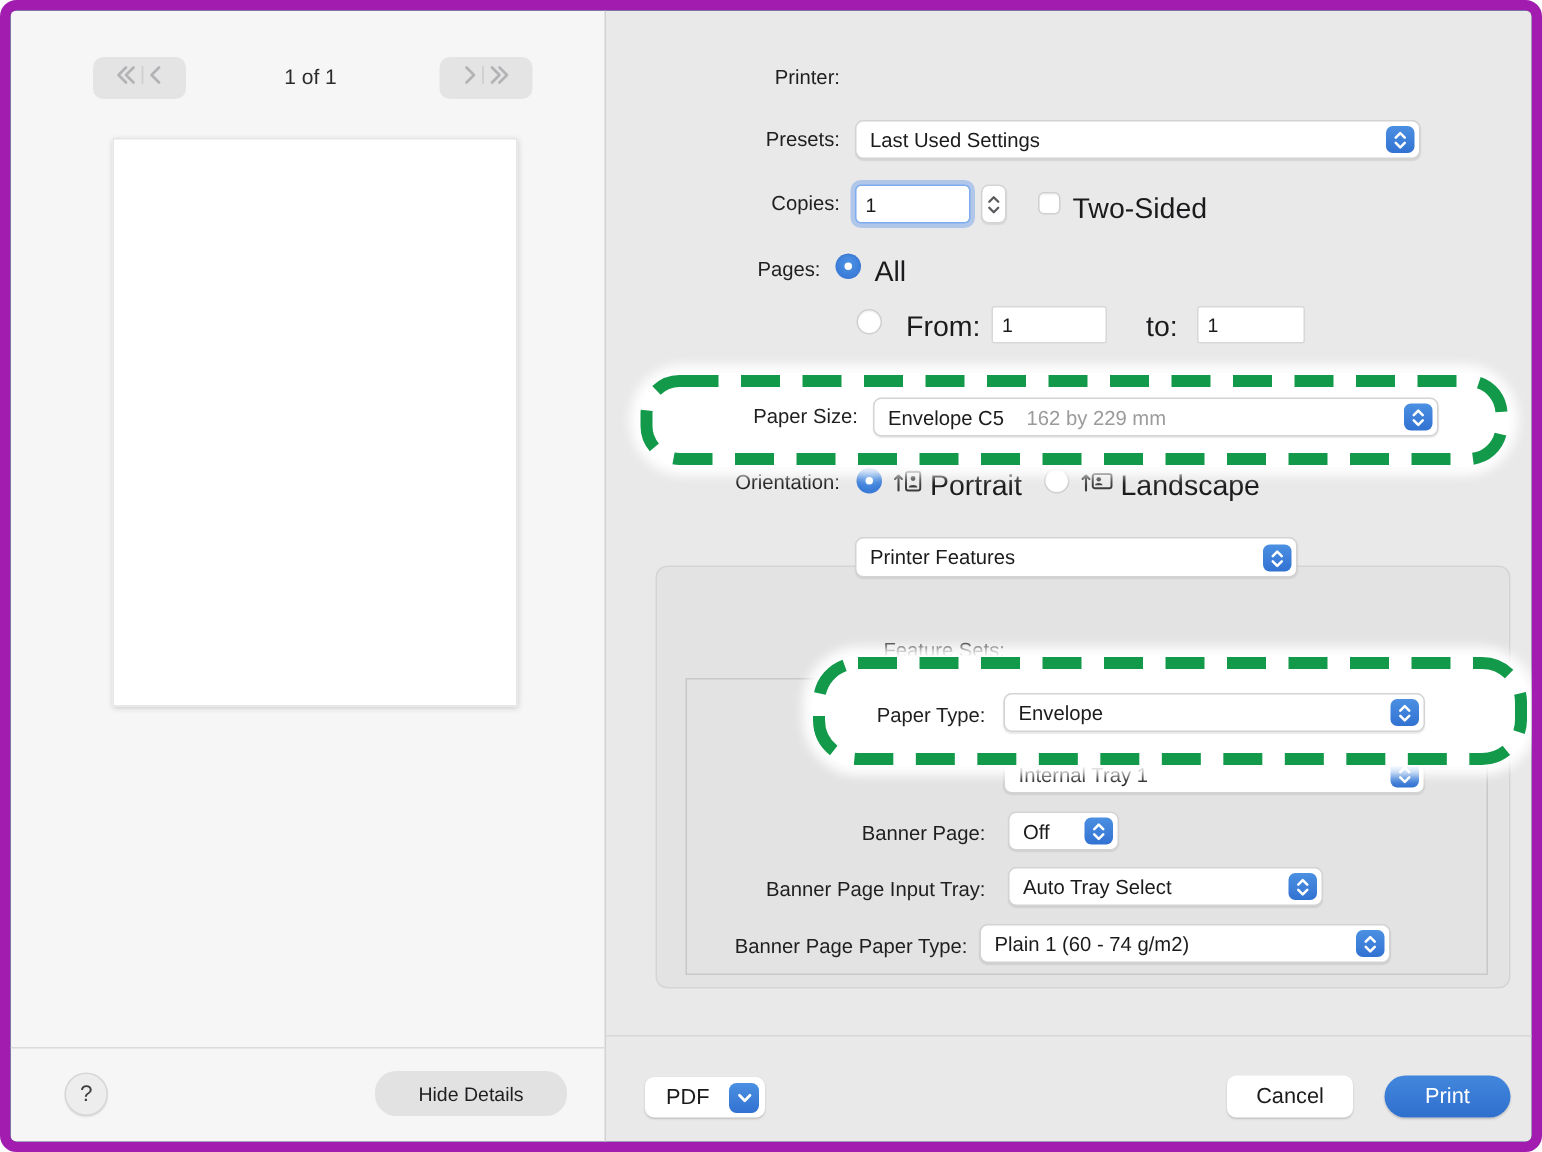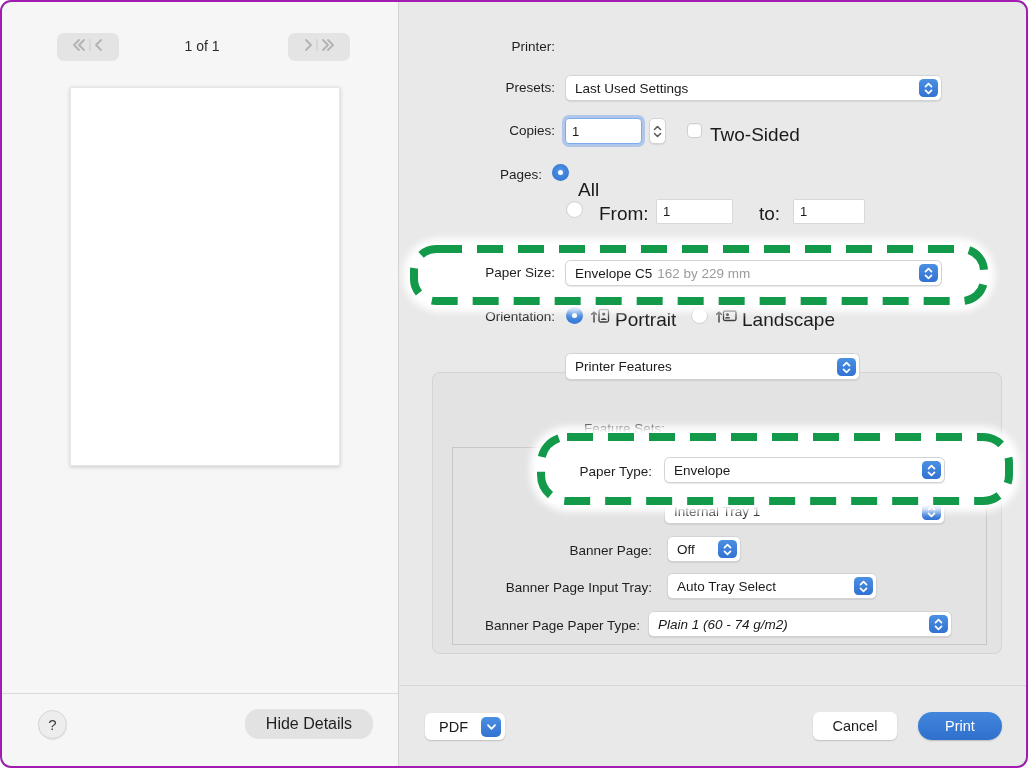--- a/index.html
+++ b/index.html
@@ -1,37 +1,37 @@
 <!DOCTYPE html>
 <html><head>
 <meta charset="utf-8">
 <style>
   * { margin:0; padding:0; box-sizing:border-box; }
   body { background:#ffffff; font-family:"Liberation Sans", sans-serif; color:#1b1b1d;
          -webkit-font-smoothing:antialiased; }
-  .window { position:relative; width:1028px; height:768px; border:2px solid #a21caf;
+  .window { position:relative; width:1028px; height:768px; border:7px solid #a21caf;
             border-radius:11px; overflow:hidden; background:#0f766e; }
 
   
   .left-pane { position:absolute; left:0; top:0; width:397px; height:768px;
                background:#f6f6f6; border-right:1px solid #d2d2d2; }
   .nav-btn { position:absolute; top:31px; width:62px; height:28px; background:#e4e4e5;
              border-radius:7px; display:flex; align-items:center; justify-content:center; }
   .page-indicator { position:absolute; left:120px; top:36px; width:160px; text-align:center;
                     font-size:14px; color:#2b2b2d; }
   .preview-page { position:absolute; left:68px; top:85px; width:270px; height:379px;
                   background:#ffffff; border:1px solid #e6e6e6;
                   box-shadow:0 1px 4px rgba(0,0,0,0.18); }
   .left-divider { position:absolute; left:0; top:691px; width:396px; height:1px; background:#dadada; }
   .help-btn { position:absolute; left:36px; top:708px; width:29px; height:29px; border-radius:50%;
               background:#ededee; border:1px solid #d6d6d6; box-shadow:0 1px 1px rgba(0,0,0,0.08);
               display:flex; align-items:center; justify-content:center; font-size:15px; color:#3c3c3e; }
   .hide-details-btn { position:absolute; left:243px; top:707px; width:128px; height:30px;
               background:#e2e2e3; border-radius:14px; display:flex; align-items:center;
-              justify-content:center; font-size:16px; color:#1f1f21; }
+              justify-content:center; font-size:13px; color:#1f1f21; }
 
   
   .right-pane { position:absolute; left:397px; top:0; width:631px; height:768px; background:#e9e9e9; }
   .flabel { position:absolute; text-align:right; font-size:13.5px; color:#1f1f21; white-space:nowrap; }
 
   .popup { position:absolute; height:26px; background:#ffffff; border:1px solid #d3d3d4;
            border-radius:5.5px; box-shadow:0 1px 1px rgba(0,0,0,0.09); display:flex;
            align-items:center; padding-left:9px; font-size:13.5px; white-space:nowrap; overflow:hidden; }
   .popup .dim { color:#9b9b9d; margin-left:5px; }
   .stepper { position:absolute; right:3px; top:3px; width:19px; height:18px; border-radius:4.5px;
@@ -137,21 +137,21 @@
         </svg>
       <svg width="9" height="6" viewBox="0 0 9 6">
           <path d="M1.5 1.5 L4.5 4.5 L7.5 1.5" fill="none" stroke="#5a5a5e" stroke-width="1.5" stroke-linecap="round" stroke-linejoin="round"></path>
         </svg>
     </div>
     <span class="checkbox" style="left:288px;top:121px;"></span>
     <span class="rlabel" style="left:311px;top:122px;">Two-Sided</span>
 
     <div class="flabel" style="left:0;width:143px;top:165px;">Pages:</div>
     <span class="radio on" style="left:153px;top:162px;"></span>
-    <span class="rlabel" style="left:179px;top:164px;margin-top:13px;">All</span>
+    <span class="rlabel" style="left:179px;top:164px;">All</span>
 
     <span class="radio" style="left:167px;top:199px;"></span>
     <span class="rlabel" style="left:200px;top:201px;">From:</span>
     <input class="text-input" style="left: 257px; top: 197px; width: 77px;" value="1">
     <span class="rlabel" style="left:360px;top:201px;">to:</span>
     <input class="text-input" style="left: 394px; top: 197px; width: 72px;" value="1">
 
     <div class="flabel" style="left:0;width:156px;top:307px;">Orientation:</div>
     <span class="radio on" style="left:167px;top:305px;"></span>
     <span class="orient-icon" style="left:191px;top:305px;">
@@ -215,36 +215,36 @@
       <span>Auto Tray Select</span>
       <span class="stepper">
         <svg width="11" height="13" viewBox="0 0 11 13">
           <path d="M2.5 4.7 L5.5 1.7 L8.5 4.7" fill="none" stroke="#fff" stroke-width="1.7" stroke-linecap="round" stroke-linejoin="round"></path>
           <path d="M2.5 8.3 L5.5 11.3 L8.5 8.3" fill="none" stroke="#fff" stroke-width="1.7" stroke-linecap="round" stroke-linejoin="round"></path>
         </svg>
       </span>
     </div>
 
     <div class="flabel" style="left:0;width:241px;top:616px;">Banner Page Paper Type:</div>
-    <div class="popup" style="left:249px;top:609px;width:304px;font-style:italic;">
+    <div class="popup" style="left:249px;top:609px;width:274px;">
       <span>Plain 1 (60 - 74 g/m2)</span>
       <span class="stepper">
         <svg width="11" height="13" viewBox="0 0 11 13">
           <path d="M2.5 4.7 L5.5 1.7 L8.5 4.7" fill="none" stroke="#fff" stroke-width="1.7" stroke-linecap="round" stroke-linejoin="round"></path>
           <path d="M2.5 8.3 L5.5 11.3 L8.5 8.3" fill="none" stroke="#fff" stroke-width="1.7" stroke-linecap="round" stroke-linejoin="round"></path>
         </svg>
       </span>
     </div>
 
-    <div class="callout" style="left:10px;top:242px;width:580px;height:62px;border-radius:30px;">
+    <div class="callout" style="left:22px;top:242px;width:580px;height:62px;border-radius:30px;">
       <svg class="dash" width="580" height="62">
         <rect x="5" y="5" width="570" height="52" rx="22" fill="none" stroke="#12994A" stroke-width="8" stroke-dasharray="26 15"></rect>
       </svg>
       <div class="flabel" style="left:0;width:146px;top:21px;">Paper Size:</div>
-      <div class="popup" style="left:156px;top:16px;width:377px;">
+      <div class="popup" style="left:156px;top:16px;width:377px;gap:10px;">
         <span>Envelope C5</span>
         <span class="dim">162 by 229 mm</span>
         <span class="stepper">
           <svg width="11" height="13" viewBox="0 0 11 13">
             <path d="M2.5 4.7 L5.5 1.7 L8.5 4.7" fill="none" stroke="#fff" stroke-width="1.7" stroke-linecap="round" stroke-linejoin="round"></path>
             <path d="M2.5 8.3 L5.5 11.3 L8.5 8.3" fill="none" stroke="#fff" stroke-width="1.7" stroke-linecap="round" stroke-linejoin="round"></path>
           </svg>
         </span>
       </div>
     </div>

